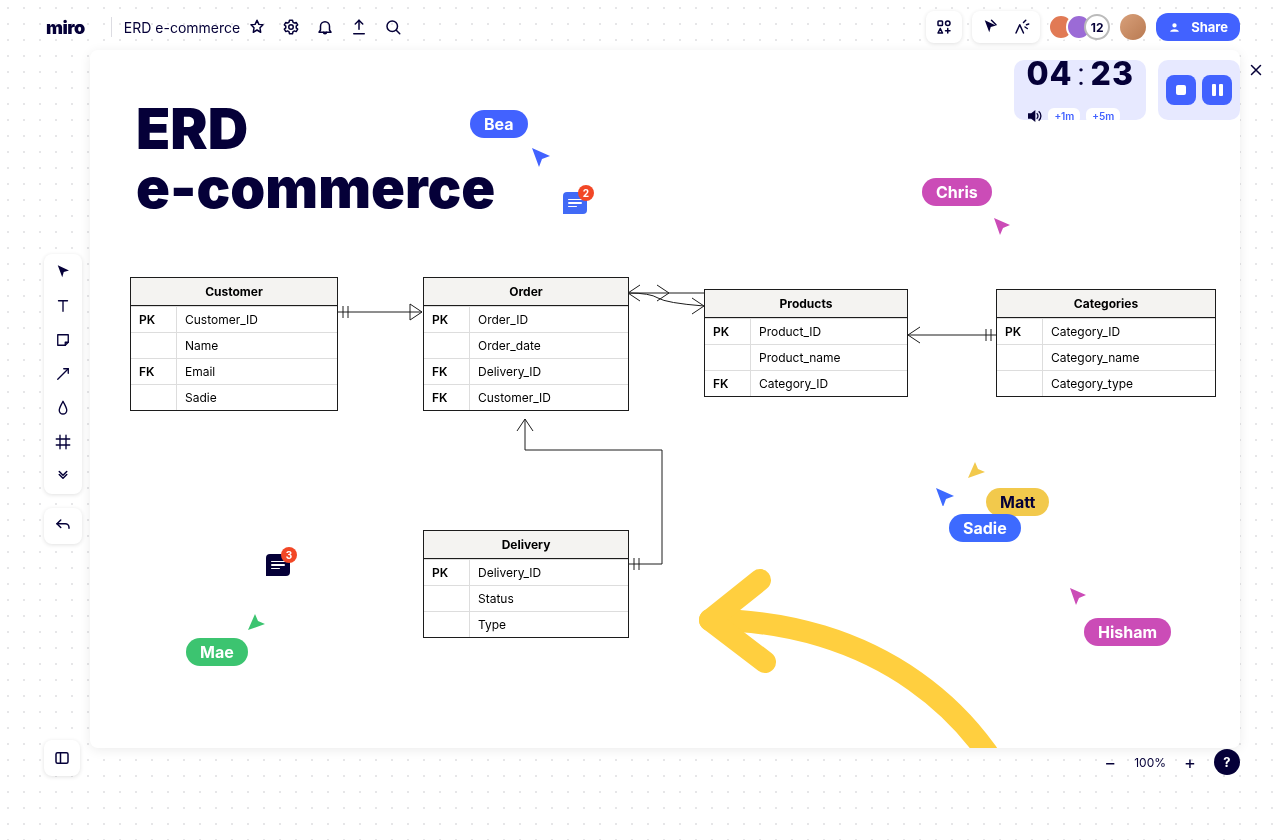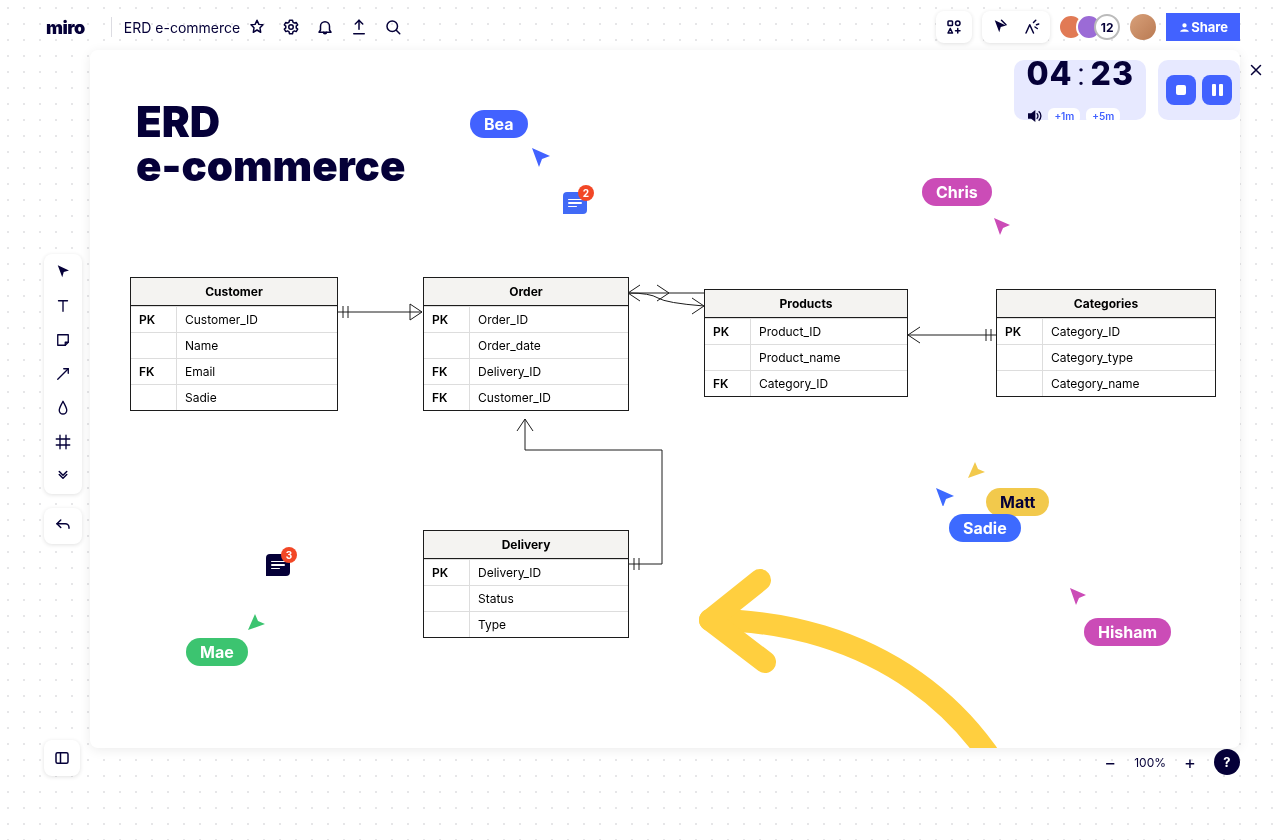--- a/index.html
+++ b/index.html
@@ -34,21 +34,21 @@
   .topbar .spacer{flex:1;}
   .card{background:#fff;border-radius:8px;box-shadow:0 1px 4px rgba(0,0,0,.12);}
   .iconcluster{display:flex;gap:0px;padding:0 2px;}
   .iconcluster .iconbtn{width:32px;height:32px;}
 
   .avatars{display:flex;align-items:center;margin-left:8px;}
   .avatar{width:26px;height:26px;border-radius:50%;border:2px solid #fff;margin-left:-8px;background:#bbb;display:flex;align-items:center;justify-content:center;font-size:12px;font-weight:700;color:#fff;}
   .avatar:first-child{margin-left:0;}
   .avatar.count{background:#fff;border:2px solid #bbb;color:var(--miro-dark);font-weight:700;}
   .me-avatar{width:26px;height:26px;border-radius:50%;background:#ccc;margin-left:10px;}
-  .share-btn{margin-left:10px;background:var(--miro-blue);color:#fff;font-weight:700;font-size:13px;border:none;border-radius:0;padding:6px 12px;display:flex;align-items:center;gap:0;}
+  .share-btn{margin-left:10px;background:var(--miro-blue);color:#fff;font-weight:700;font-size:13px;border:none;border-radius:12px;padding:6px 12px;display:flex;align-items:center;gap:10px;}
   .share-btn svg{width:13px;height:13px;fill:#fff;}
 
   
   .timer{position:absolute;top:60px;right:40px;display:flex;align-items:center;gap:12px;z-index:50}
   .timer-card{background:var(--timer-bg);border-radius:10px;padding:8px 12px 6px 12px;height:60px;display:flex;flex-direction:column;justify-content:center;}
   .timer-main{font-size:32px;font-weight:800;color:var(--miro-dark);letter-spacing:1px;line-height:1;}
   .timer-colon{font-weight:300;padding:0 4px;}
   .timer-row{display:flex;align-items:center;gap:6px;margin-top:18px;}
   .timer-pill{font-size:10px;font-weight:600;color:var(--miro-blue);background:#fff;border-radius:6px;padding:2px 6px;}
   .timer-sound{width:16px;height:16px;}
@@ -67,21 +67,21 @@
 
   
   .panel-toggle{position:absolute;left:44px;bottom:64px;width:36px;height:36px;border-radius:8px;display:flex;align-items:center;justify-content:center;z-index:50;}
   .zoombar{position:absolute;right:40px;bottom:64px;display:flex;align-items:center;gap:10px;z-index:50;}
   .zoombtn{width:28px;height:28px;display:flex;align-items:center;justify-content:center;font-size:18px;color:var(--miro-dark);}
   .zoom-label{font-size:12px;color:var(--miro-dark);}
   .help{width:26px;height:26px;border-radius:50%;background:var(--miro-dark);color:#fff;display:flex;align-items:center;justify-content:center;font-weight:700;font-size:13px;}
 
   
   .canvas{position:absolute;left:90px;top:50px;right:40px;bottom:92px;background:#fff;border-radius:8px;box-shadow:0 2px 12px rgba(0,0,0,.08);overflow:hidden;z-index:10;}
-  .canvas-title{position:absolute;left:46px;top:50px;font-size:42px;line-height:1.05;font-weight:900;color:var(--miro-dark);}
+  .canvas-title{position:absolute;left:46px;top:50px;font-size:56px;line-height:1.05;font-weight:900;color:var(--miro-dark);}
 
   
   .entity{position:absolute;border:1px solid #1c1c1c;background:#fff;font-size:12px;}
   .entity .hdr{background:#f4f3f1;border-bottom:1px solid #1c1c1c;text-align:center;font-weight:700;padding:6px;font-size:12px;}
   .entity .row{display:flex;border-top:1px solid #ddd;}
   .entity .row:first-of-type{border-top:none;}
   .entity .key{width:46px;border-right:1px solid #ddd;padding:5px 8px;font-weight:600;}
   .entity .val{flex:1;padding:5px 8px;}
 
   
@@ -363,25 +363,25 @@
         </div>
       </div>
   <div class="entity" id="ent-categories" style="left:906px;top:239px; width:220px;">
         <div class="hdr">Categories</div>
         <div class="row">
           <div class="key">PK</div>
           <div class="val">Category_ID</div>
         </div>
         <div class="row">
           <div class="key"></div>
+          <div class="val">Category_name</div>
+        </div>
+        <div class="row">
+          <div class="key"></div>
           <div class="val">Category_type</div>
-        </div>
-        <div class="row">
-          <div class="key"></div>
-          <div class="val">Category_name</div>
         </div>
       </div>
   <div class="entity" id="ent-delivery" style="left:333px;top:480px; width:206px;">
         <div class="hdr">Delivery</div>
         <div class="row">
           <div class="key">PK</div>
           <div class="val">Delivery_ID</div>
         </div>
         <div class="row">
           <div class="key"></div>

